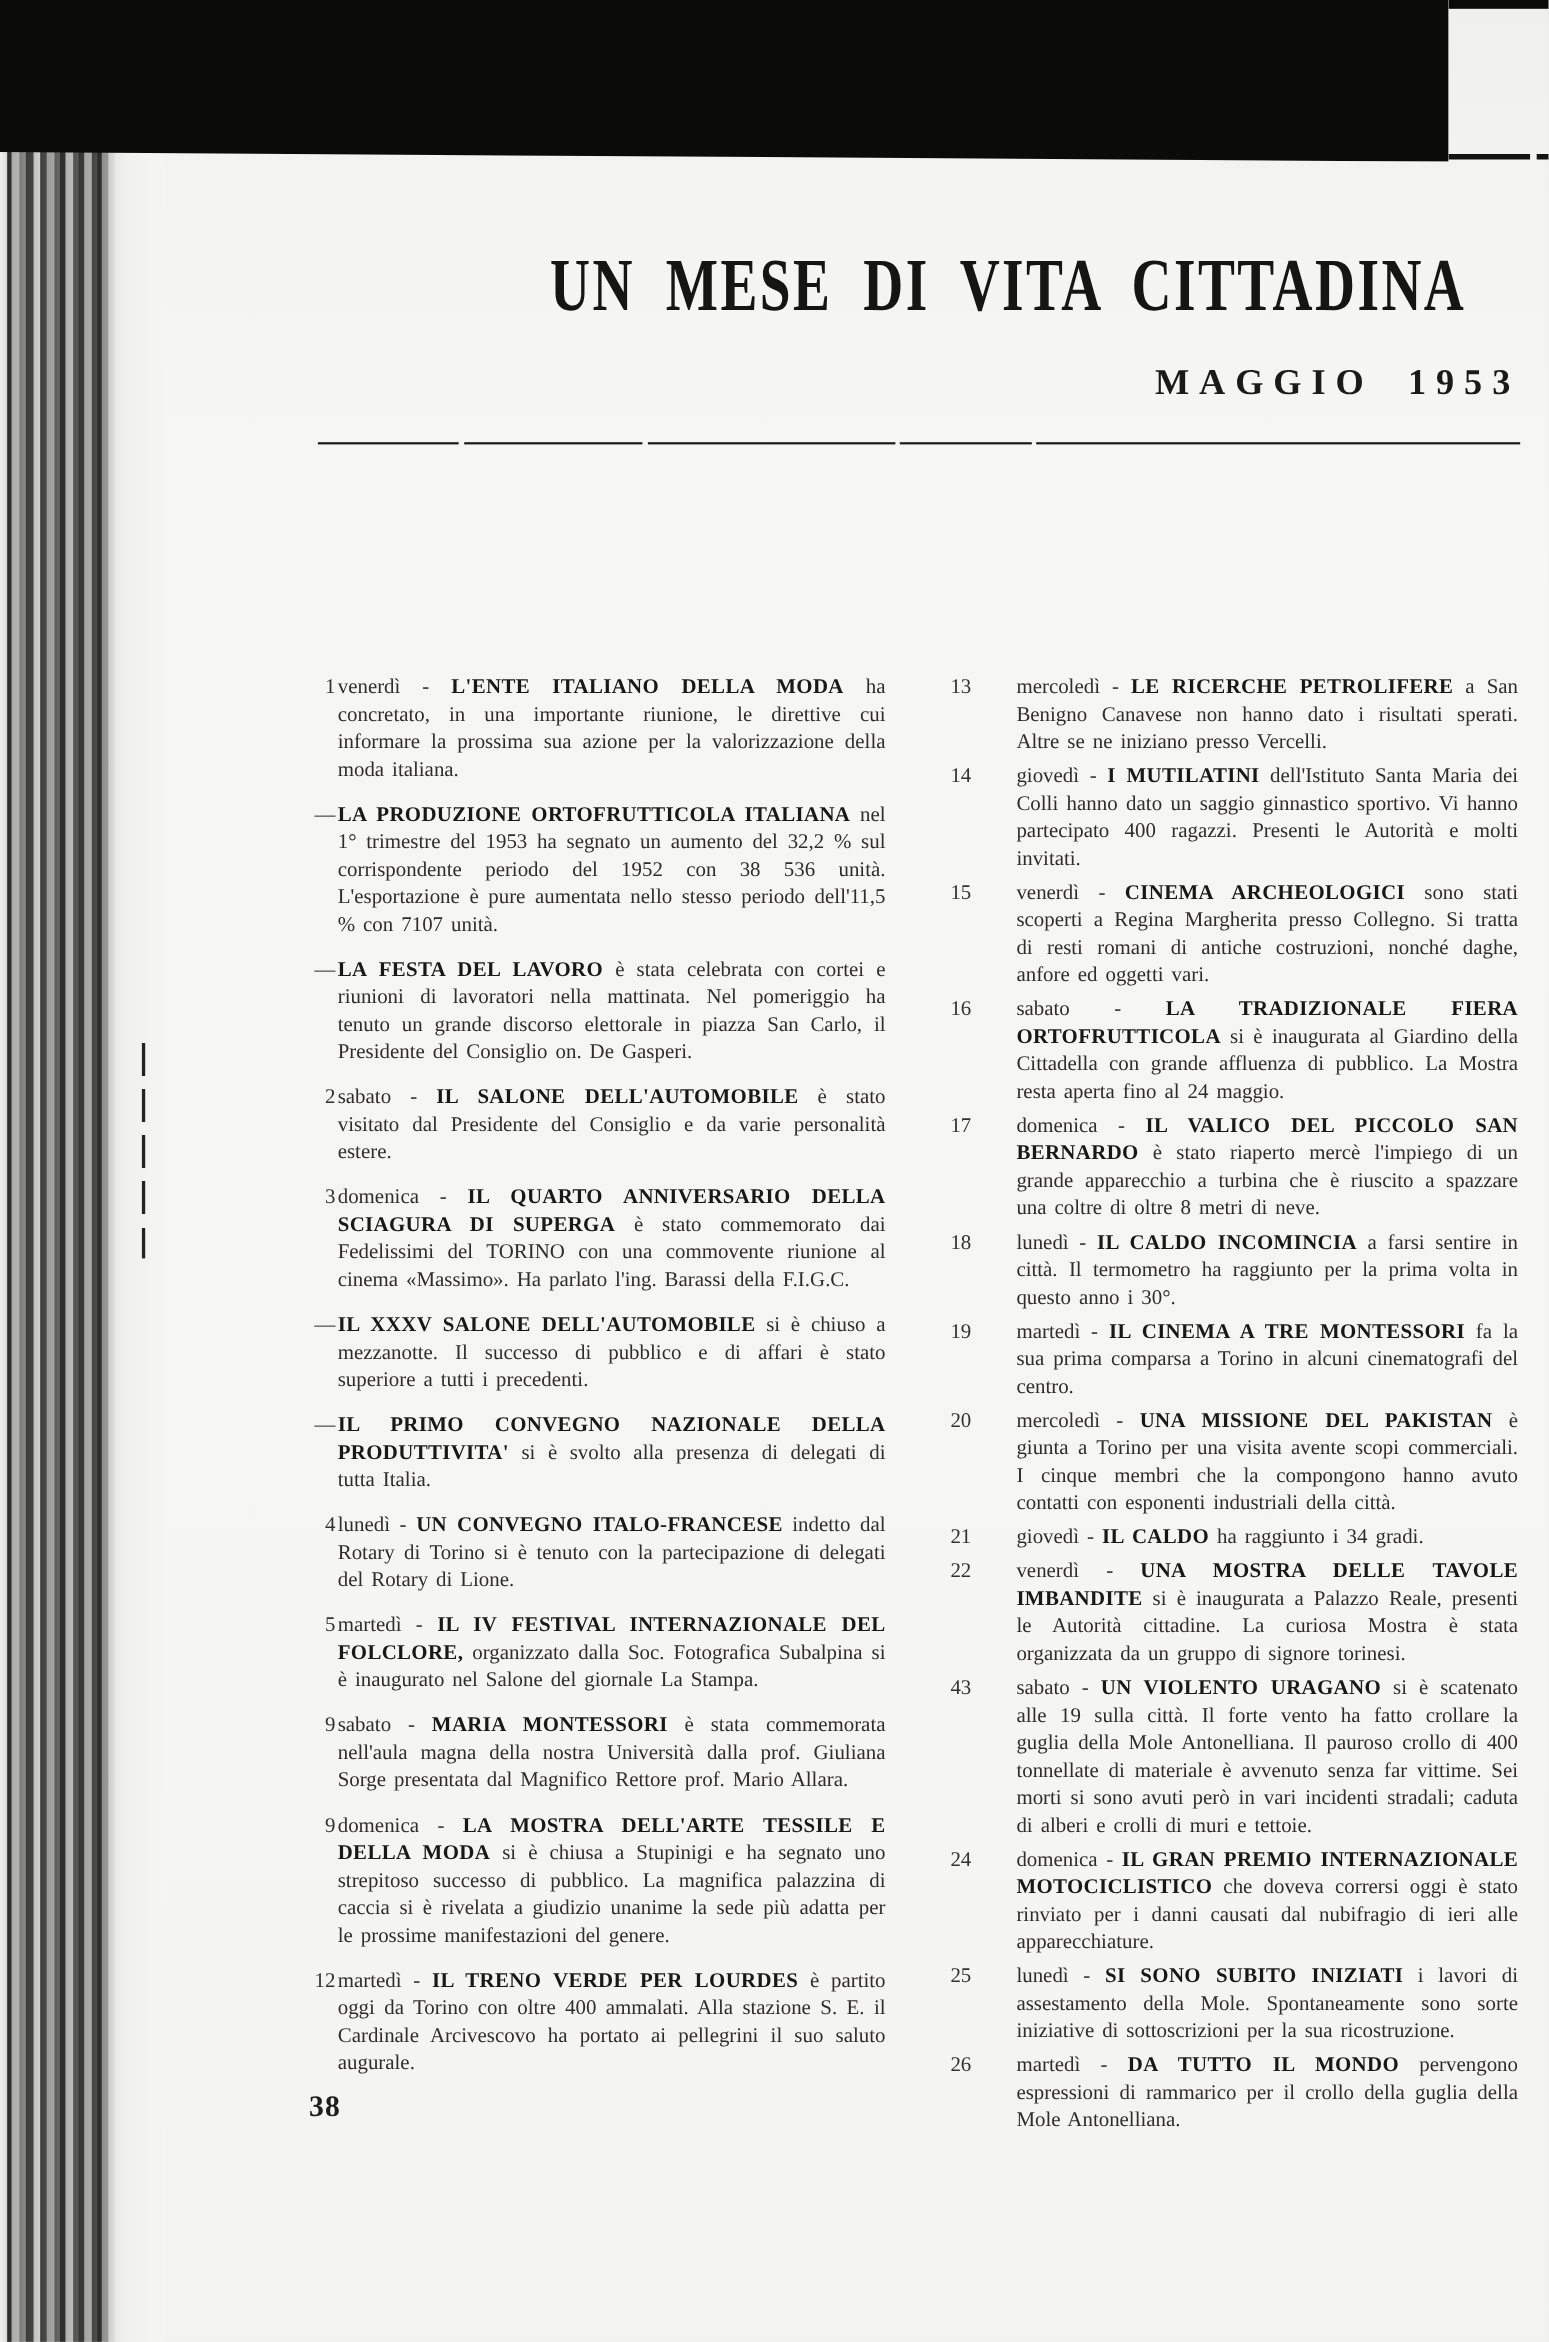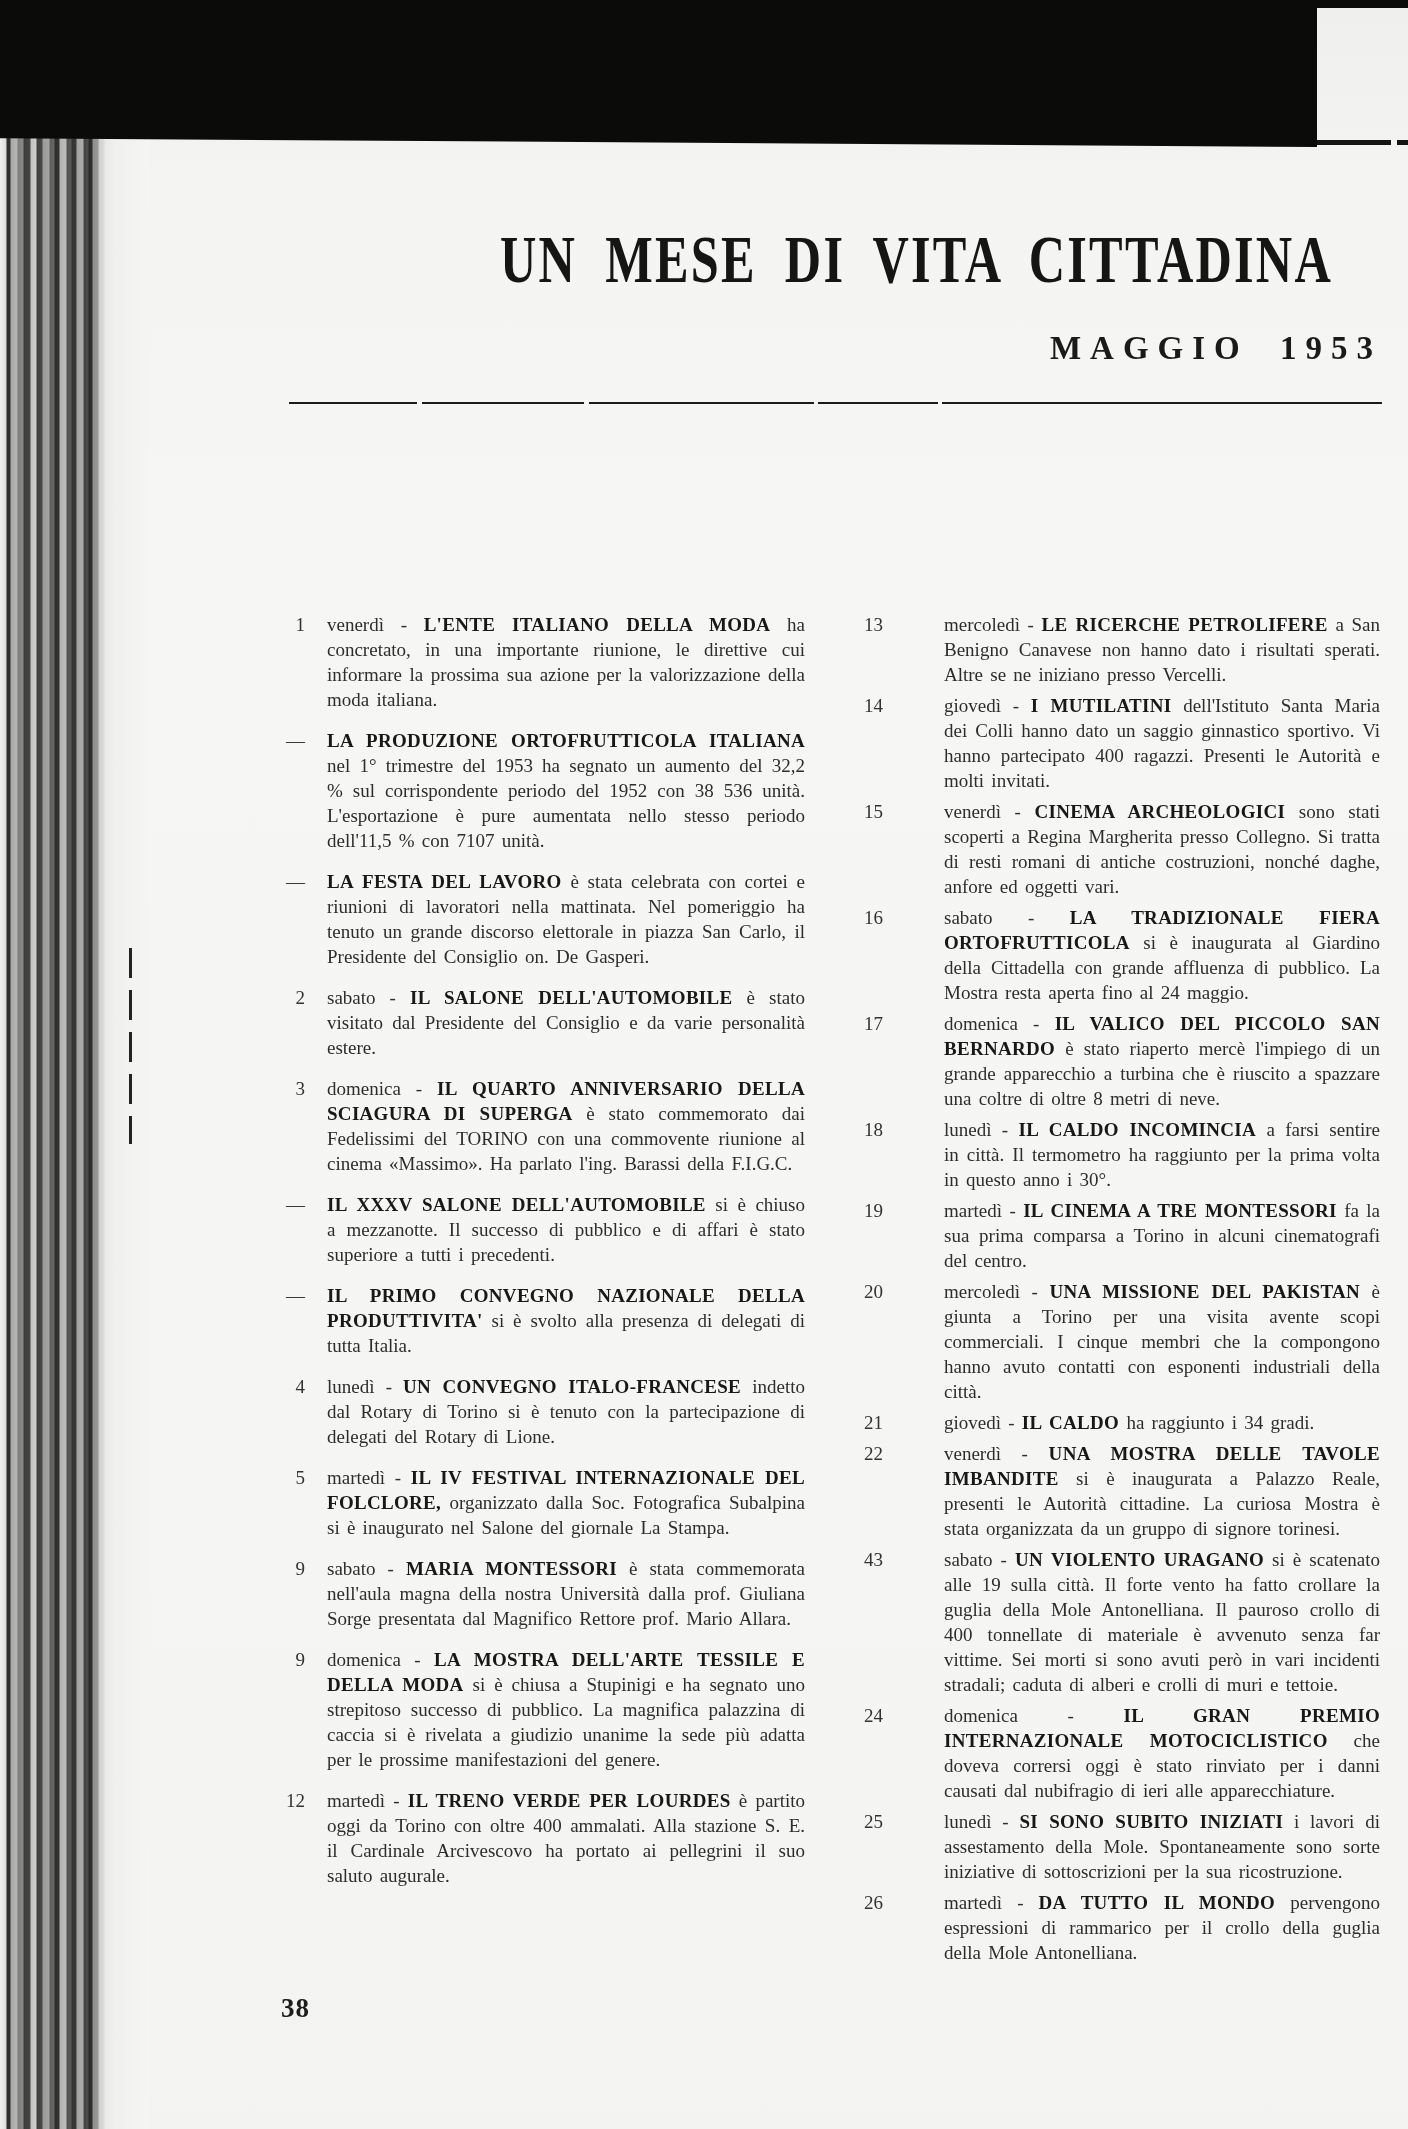--- a/index.html
+++ b/index.html
@@ -75,26 +75,26 @@
   
   .columns{
     position:absolute;left:270px;top:612px;width:1112px;
     display:grid;grid-template-columns:535px 532px;column-gap:43px;
     font-size:19px;line-height:25px;color:#2e2d2a;word-spacing:2.5px;
   }
   .entry{display:flex;}
   .col-left .entry{margin-bottom:16px;}
   .col-right .entry{margin-bottom:6px;gap:39px;}
   .num{width:35px;text-align:right;flex:none;color:#33322f;}
-  .entry-body{flex:1;margin-left:22px;text-align:justify;}
+  .entry-body{flex:1;margin-left:2px;text-align:justify;}
   .subject{font-weight:700;color:#181816;letter-spacing:.3px;}
   .day{color:#2e2d2a;}
   
   .page-number{
-    position:absolute;left:281px;top:1993px;
+    position:absolute;left:281px;top:1900px;
     font-weight:700;font-size:27px;color:#1d1d1b;letter-spacing:1px;text-align:center;
   }
 </style>
 </head>
 <body>
 
 <div class="page">
 
   <div class="book-edge"></div>
   <div class="edge-dashed-line"></div>

